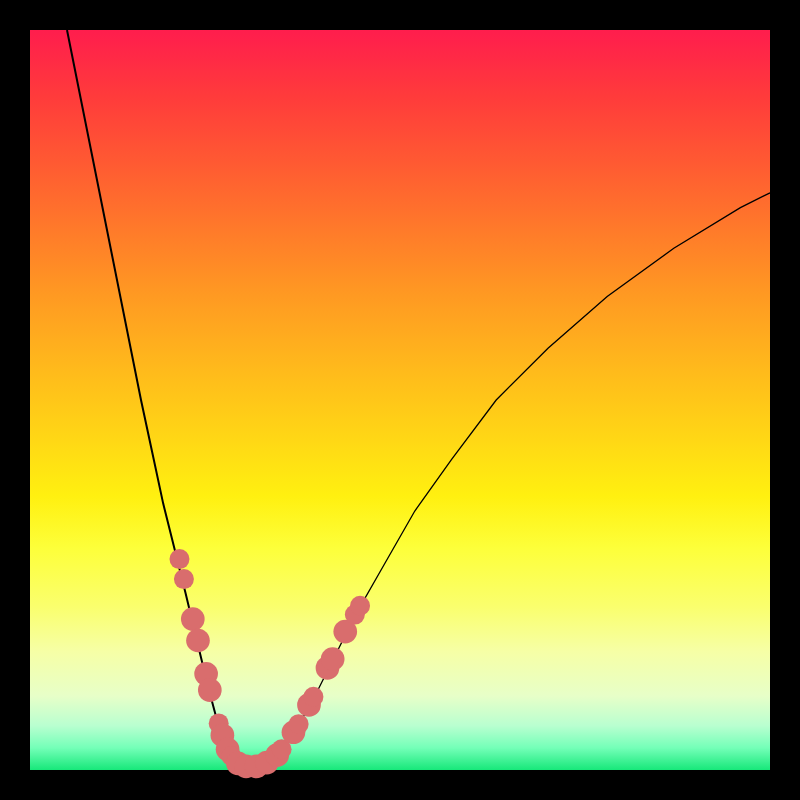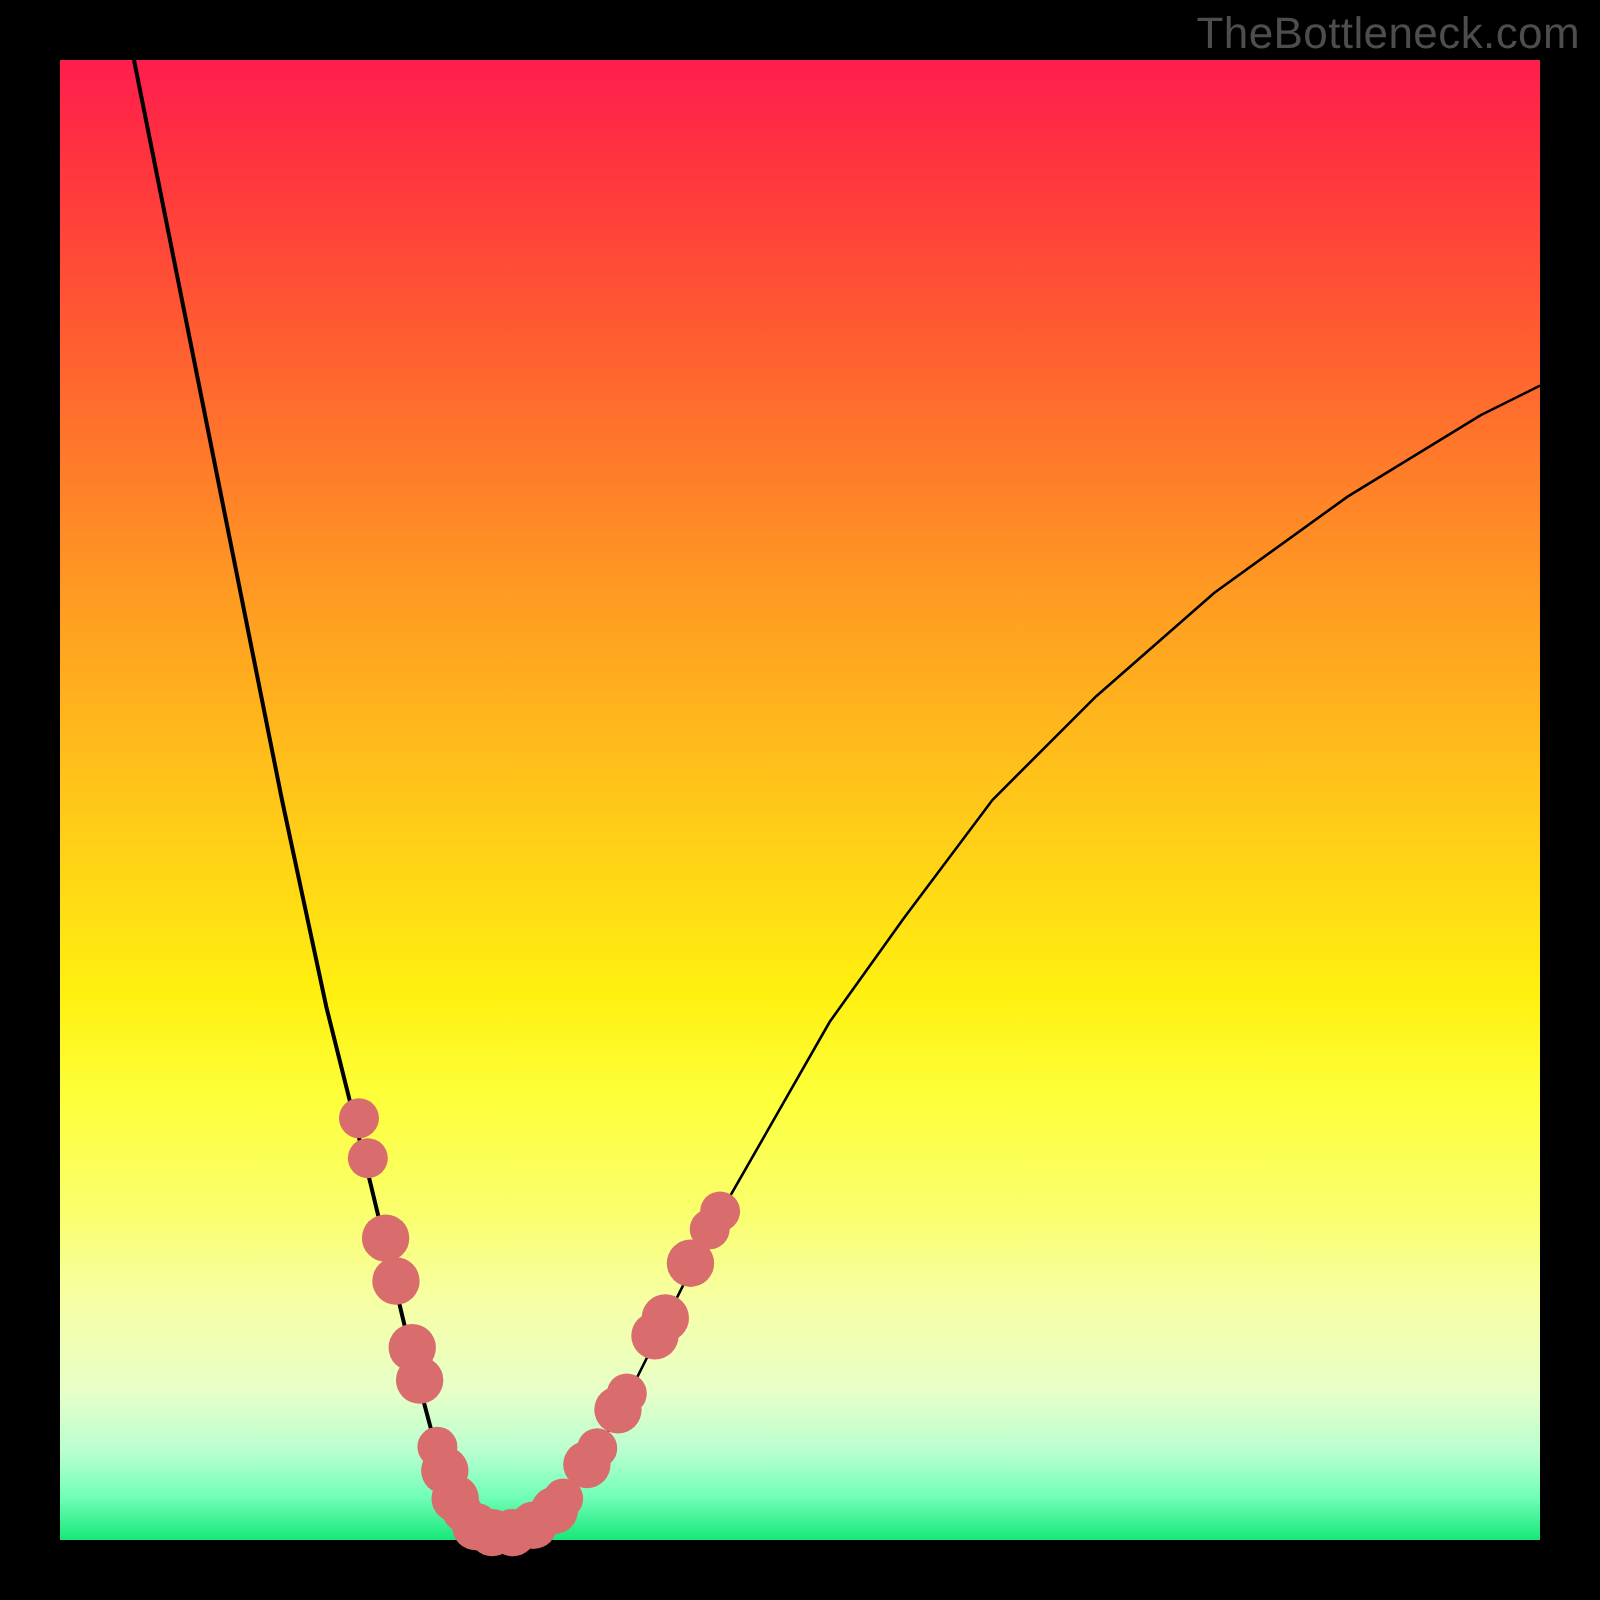--- a/index.html
+++ b/index.html
@@ -69,21 +69,20 @@
     stroke-width: 2;
   }
   .trace.thin {
     stroke-width: 1.3;
   }
 </style>
 </head>
 <body>
 
 <div class="frame">
-  <div class="watermark">TheBottleneck.com</div>
   <div class="plot">
     <svg class="curve" viewBox="0 0 740 740">
       <path id="path-left" class="trace" d="M37.00 0.00 L51.80 74.00 L66.60 148.00 L81.40 222.00 L96.20 296.00 L111.00 370.00 L122.10 421.80 L133.20 473.60 L144.30 518.00 L155.40 562.40 L164.28 599.40 L173.16 636.40 L180.56 666.00 L186.48 688.20 L192.40 706.70 L196.84 720.02 L201.28 729.64 L205.72 735.56"></path>
       <path id="path-bottom" class="trace" d="M205.72 735.56 L210.16 738.15 L214.60 739.11 L219.04 739.26 L223.48 739.11 L227.92 738.52 L232.36 737.41 L236.80 735.56 L241.24 732.60"></path>
       <path id="path-right" class="trace thin" d="M241.24 732.60 L251.60 721.50 L266.40 699.30 L284.90 666.00 L303.40 629.00 L325.60 584.60 L355.20 532.80 L384.80 481.00 L421.80 429.20 L466.20 370.00 L518.00 318.20 L577.20 266.40 L643.80 218.30 L710.40 177.60 L740.00 162.80"></path>
       <g id="markers">
           <circle cx="149.48" cy="529.10" r="9.99" class="marker"></circle>
           <circle cx="153.92" cy="549.08" r="9.99" class="marker"></circle>
           <circle cx="162.80" cy="589.04" r="11.84" class="marker"></circle>
           <circle cx="167.98" cy="610.50" r="11.84" class="marker"></circle>

